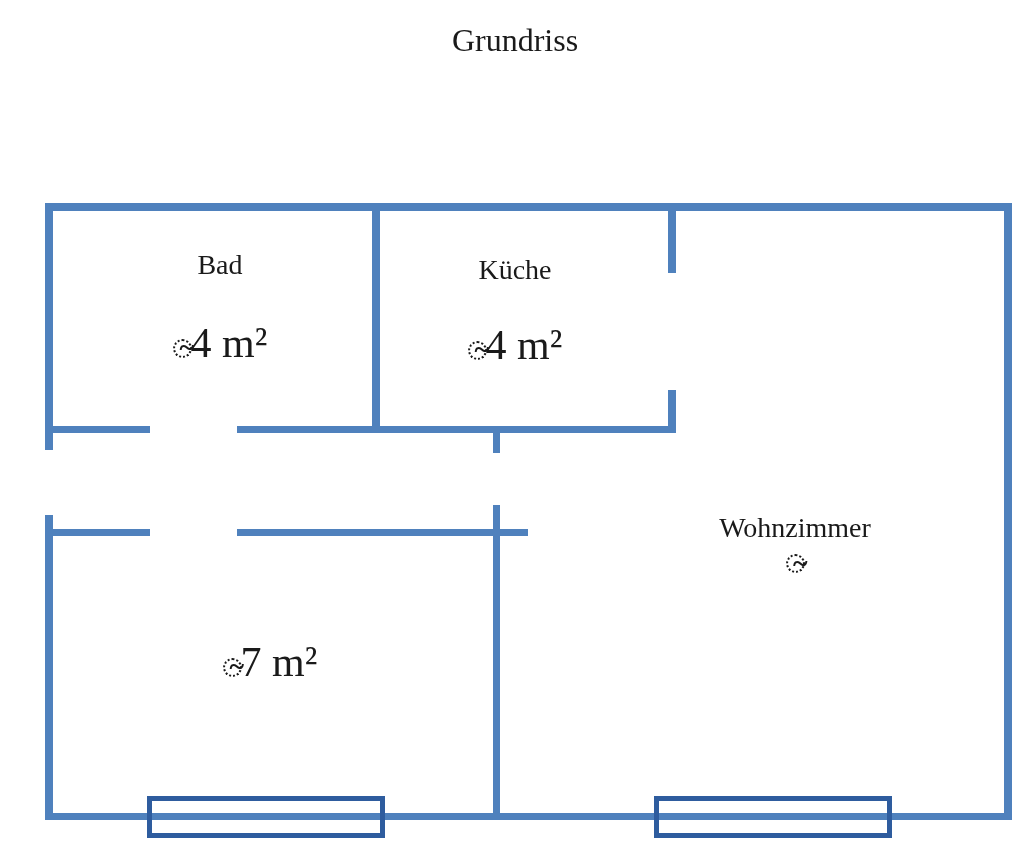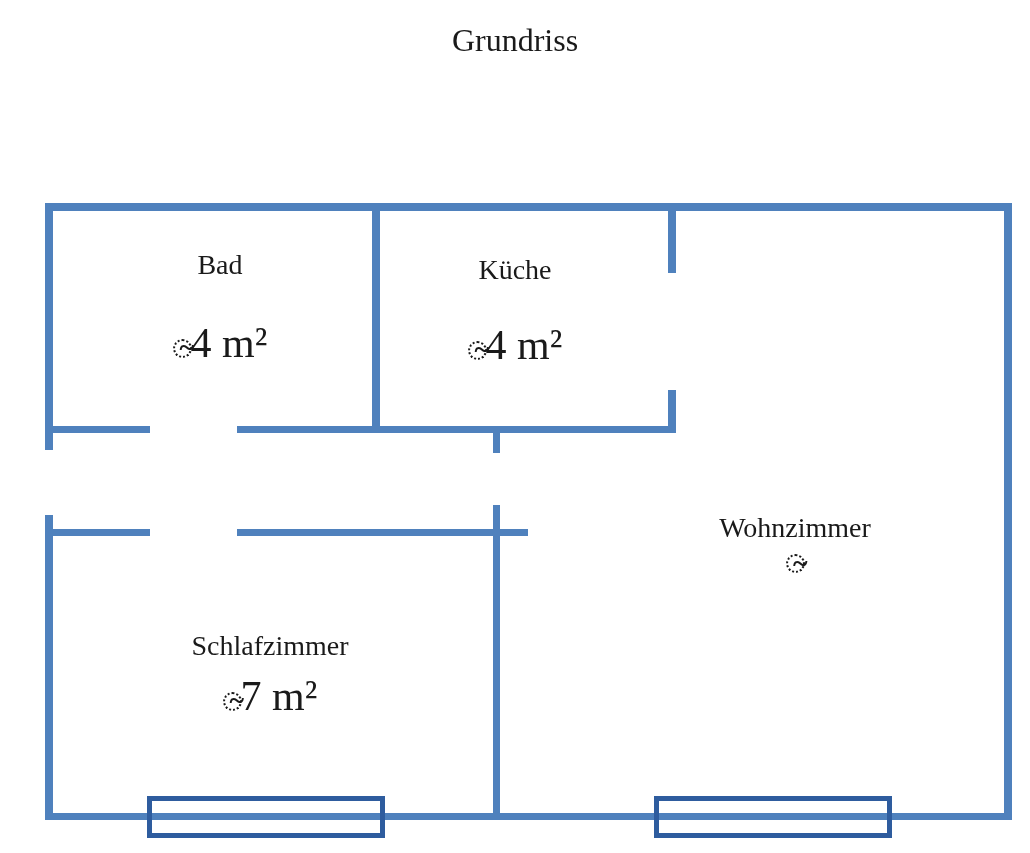--- a/index.html
+++ b/index.html
@@ -160,21 +160,20 @@
   <div class="room room-wohnzimmer">
     <div class="room-name">Wohnzimmer</div>
     <div class="room-area">
       <span class="approx-badge">
           <span class="tilde">~</span>
         </span>
     </div>
   </div>
 
   <div class="room room-schlafzimmer">
-    <div class="room-name">Schlafzimmer</div>
     <div class="room-area">
       <span class="approx-badge">
           <span class="tilde">~</span>
         </span>
       <span class="area-value">7 m²</span>
     </div>
   </div>
 
 </div>
 

